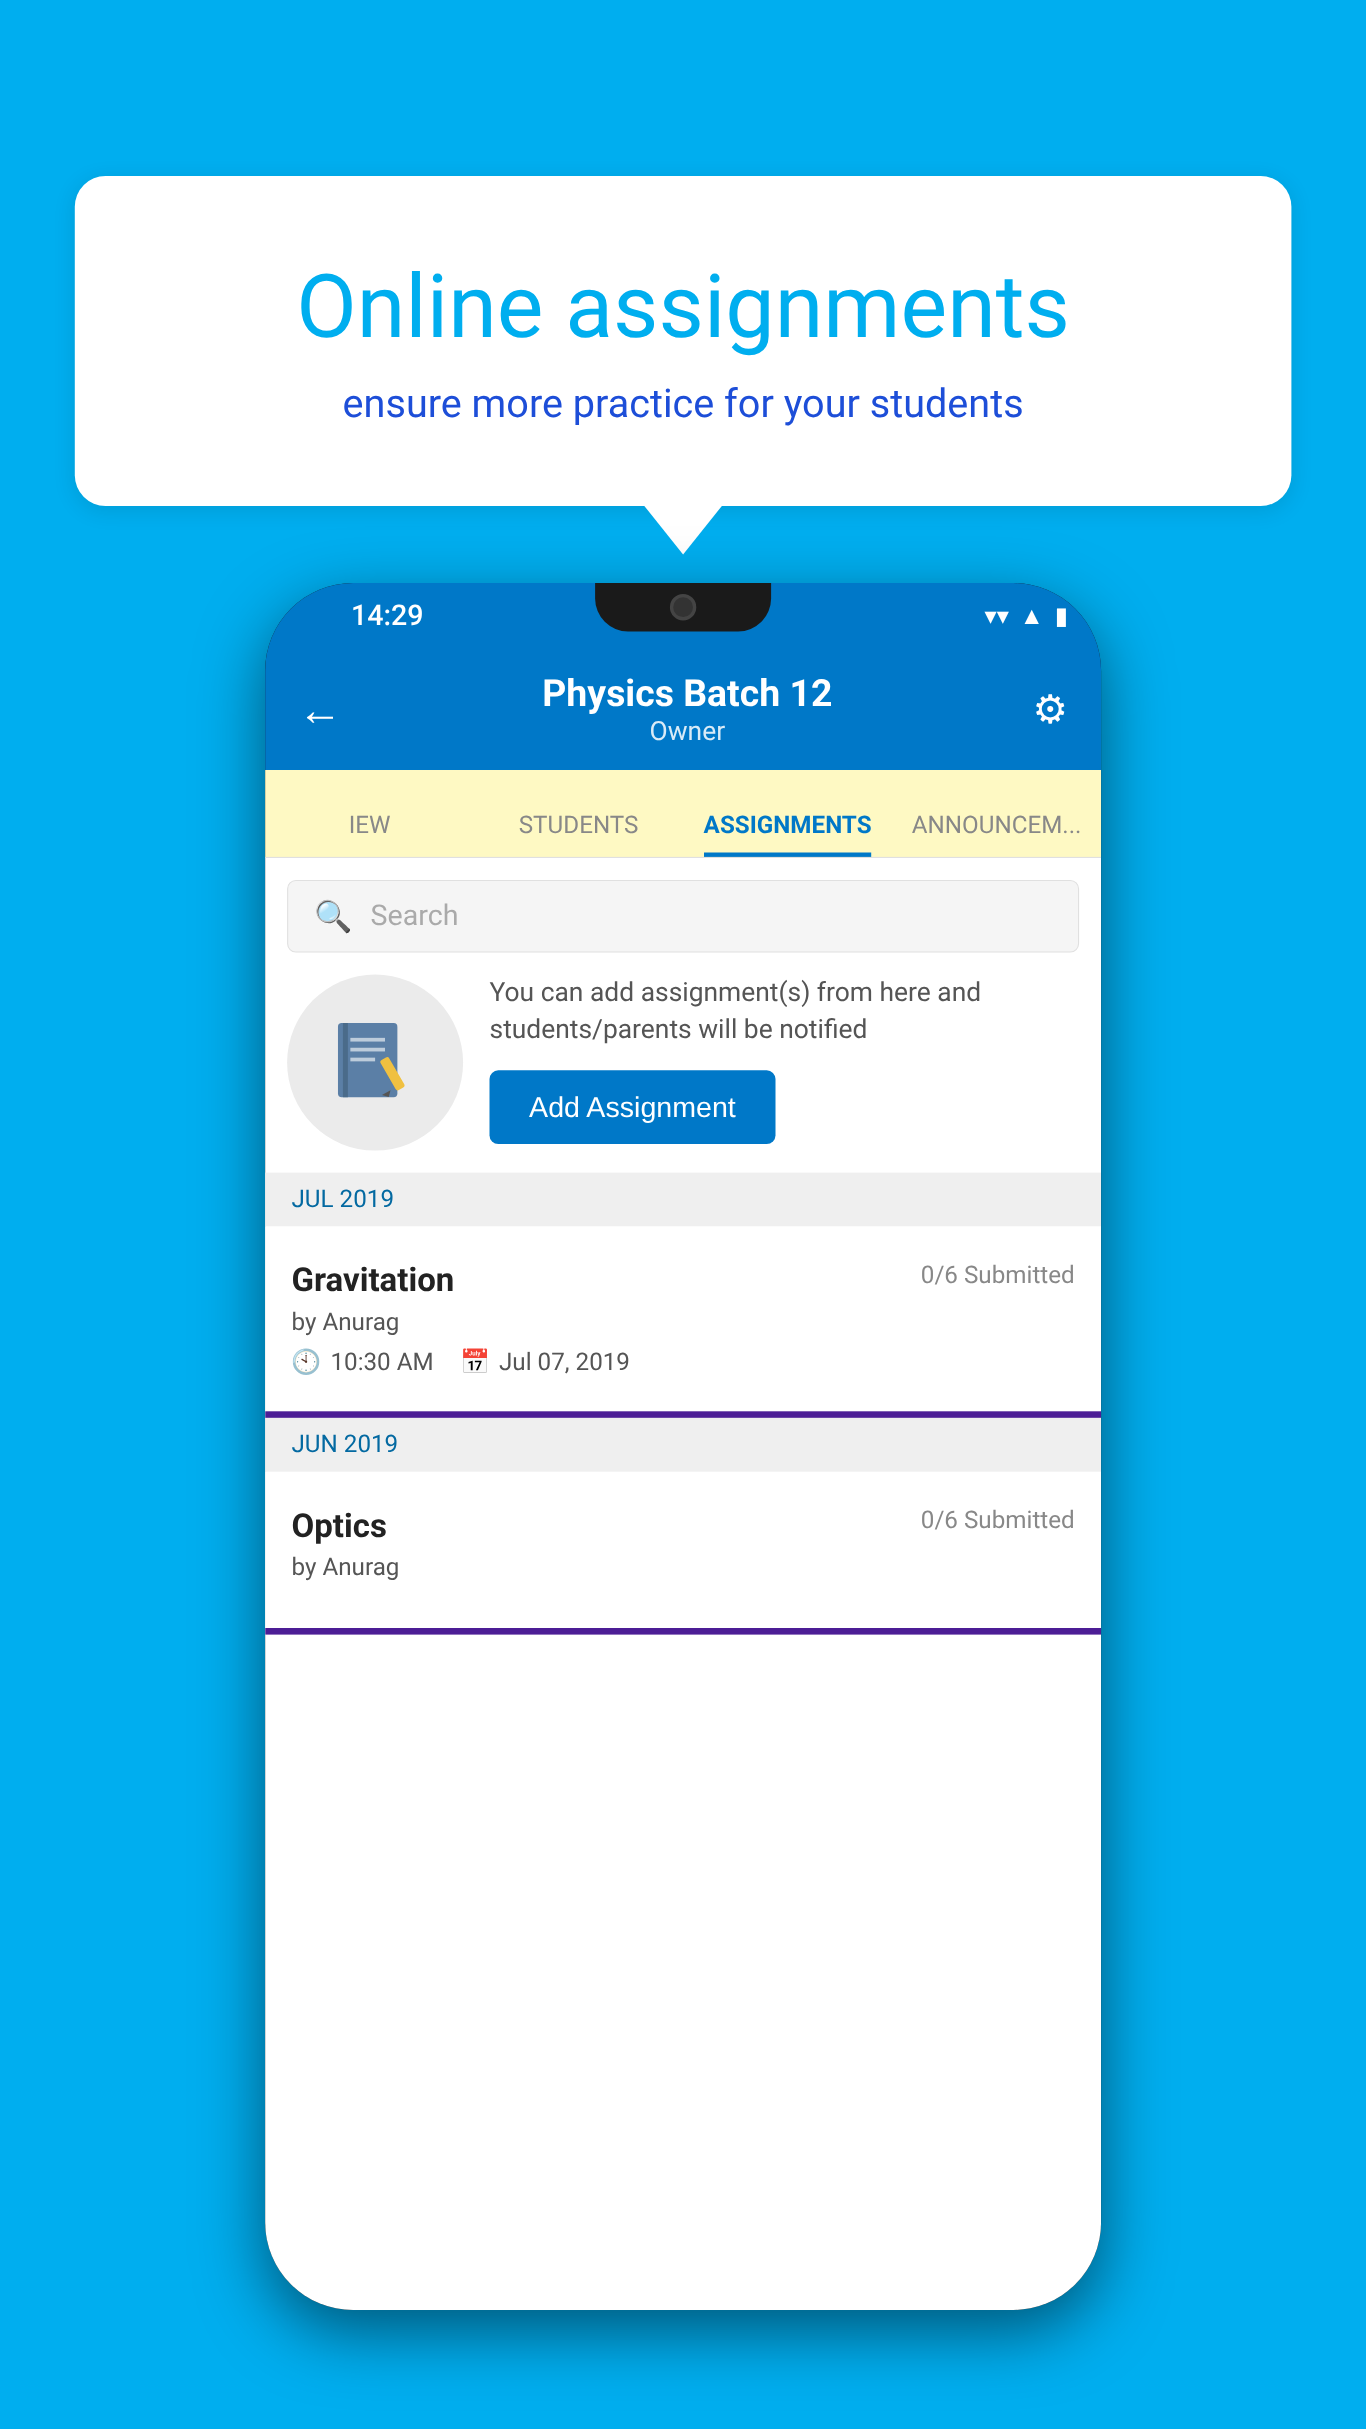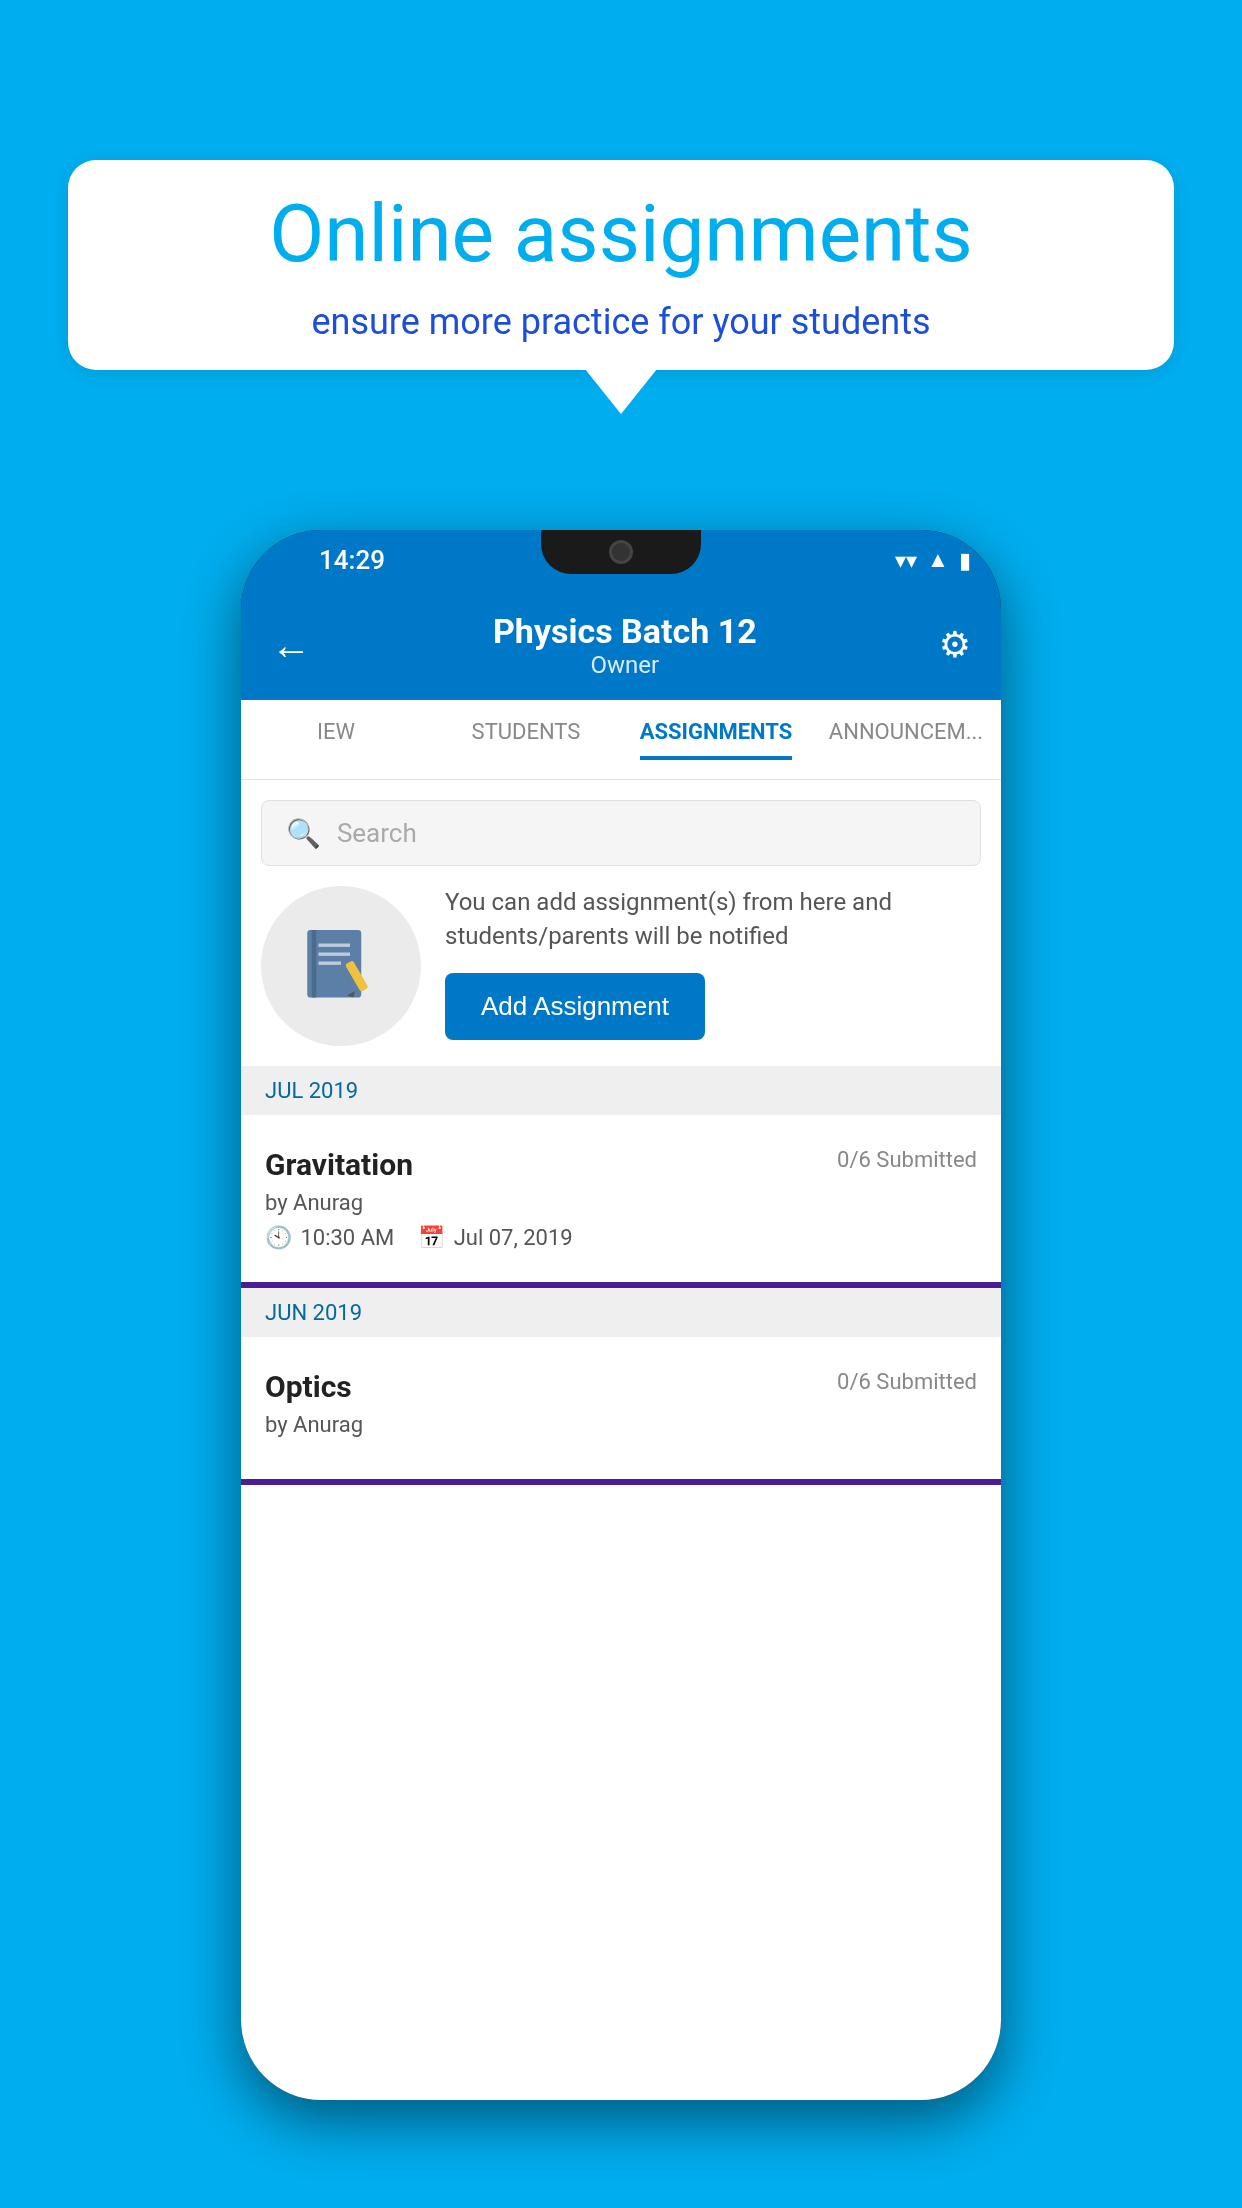--- a/index.html
+++ b/index.html
@@ -17,21 +17,21 @@
     .speech-bubble-container {
       position: absolute;
       top: 160px;
       left: 68px;
       right: 68px;
     }
 
     .speech-bubble {
       background: white;
       border-radius: 28px;
-      padding: 27px 70px;
+      padding: 72px 70px;
       box-shadow: 0 4px 20px rgba(0,0,0,0.1);
       position: relative;
     }
 
     .speech-bubble::after {
       content: '';
       position: absolute;
       bottom: -44px;
       left: 50%;
       transform: translateX(-50%);
@@ -175,23 +175,23 @@
       font-size: 36px;
     }
 
     
     .tab-bar {
       position: absolute;
       top: 170px;
       left: 0;
       right: 0;
       height: 80px;
-      background: #ffffff;
-      display: flex;
-      align-items: center;
+      background: #fef9c3;
+      display: flex;
+      align-items: flex-end;
       border-bottom: 1px solid #e0e0e0;
     }
 
     .tab-item {
       flex: 1;
       text-align: center;
       padding-bottom: 16px;
       font-size: 22px;
       color: #888;
       cursor: pointer;

